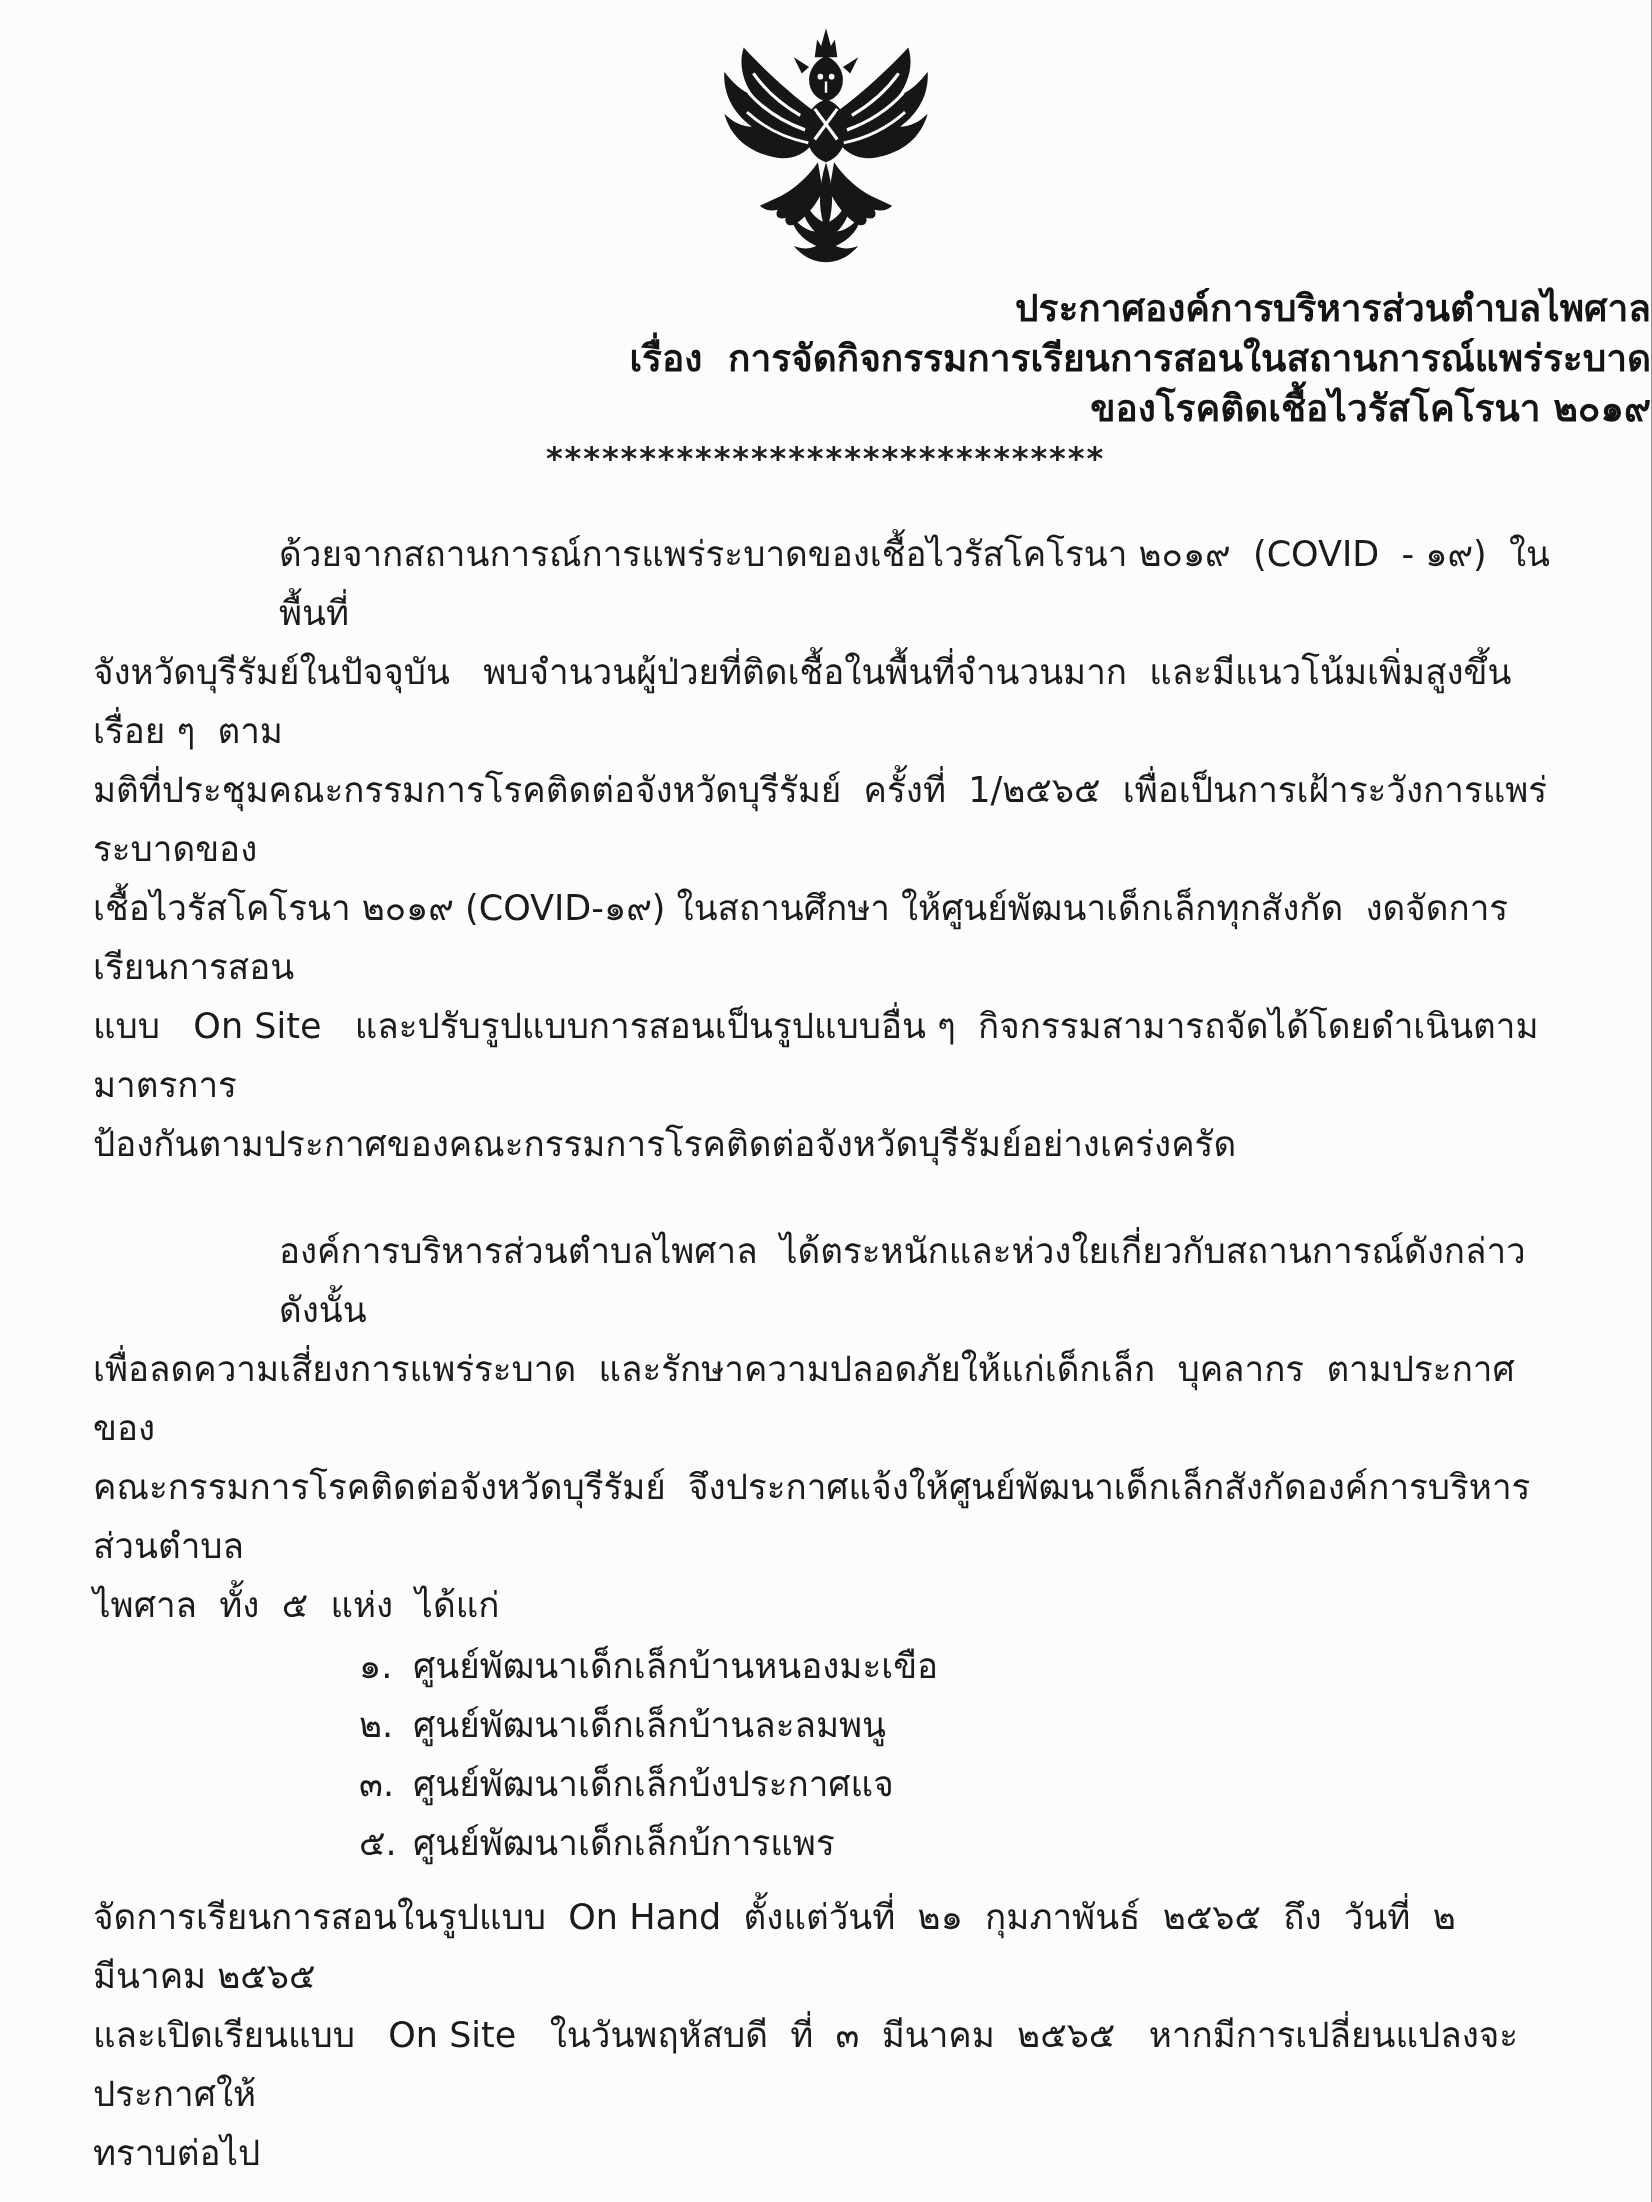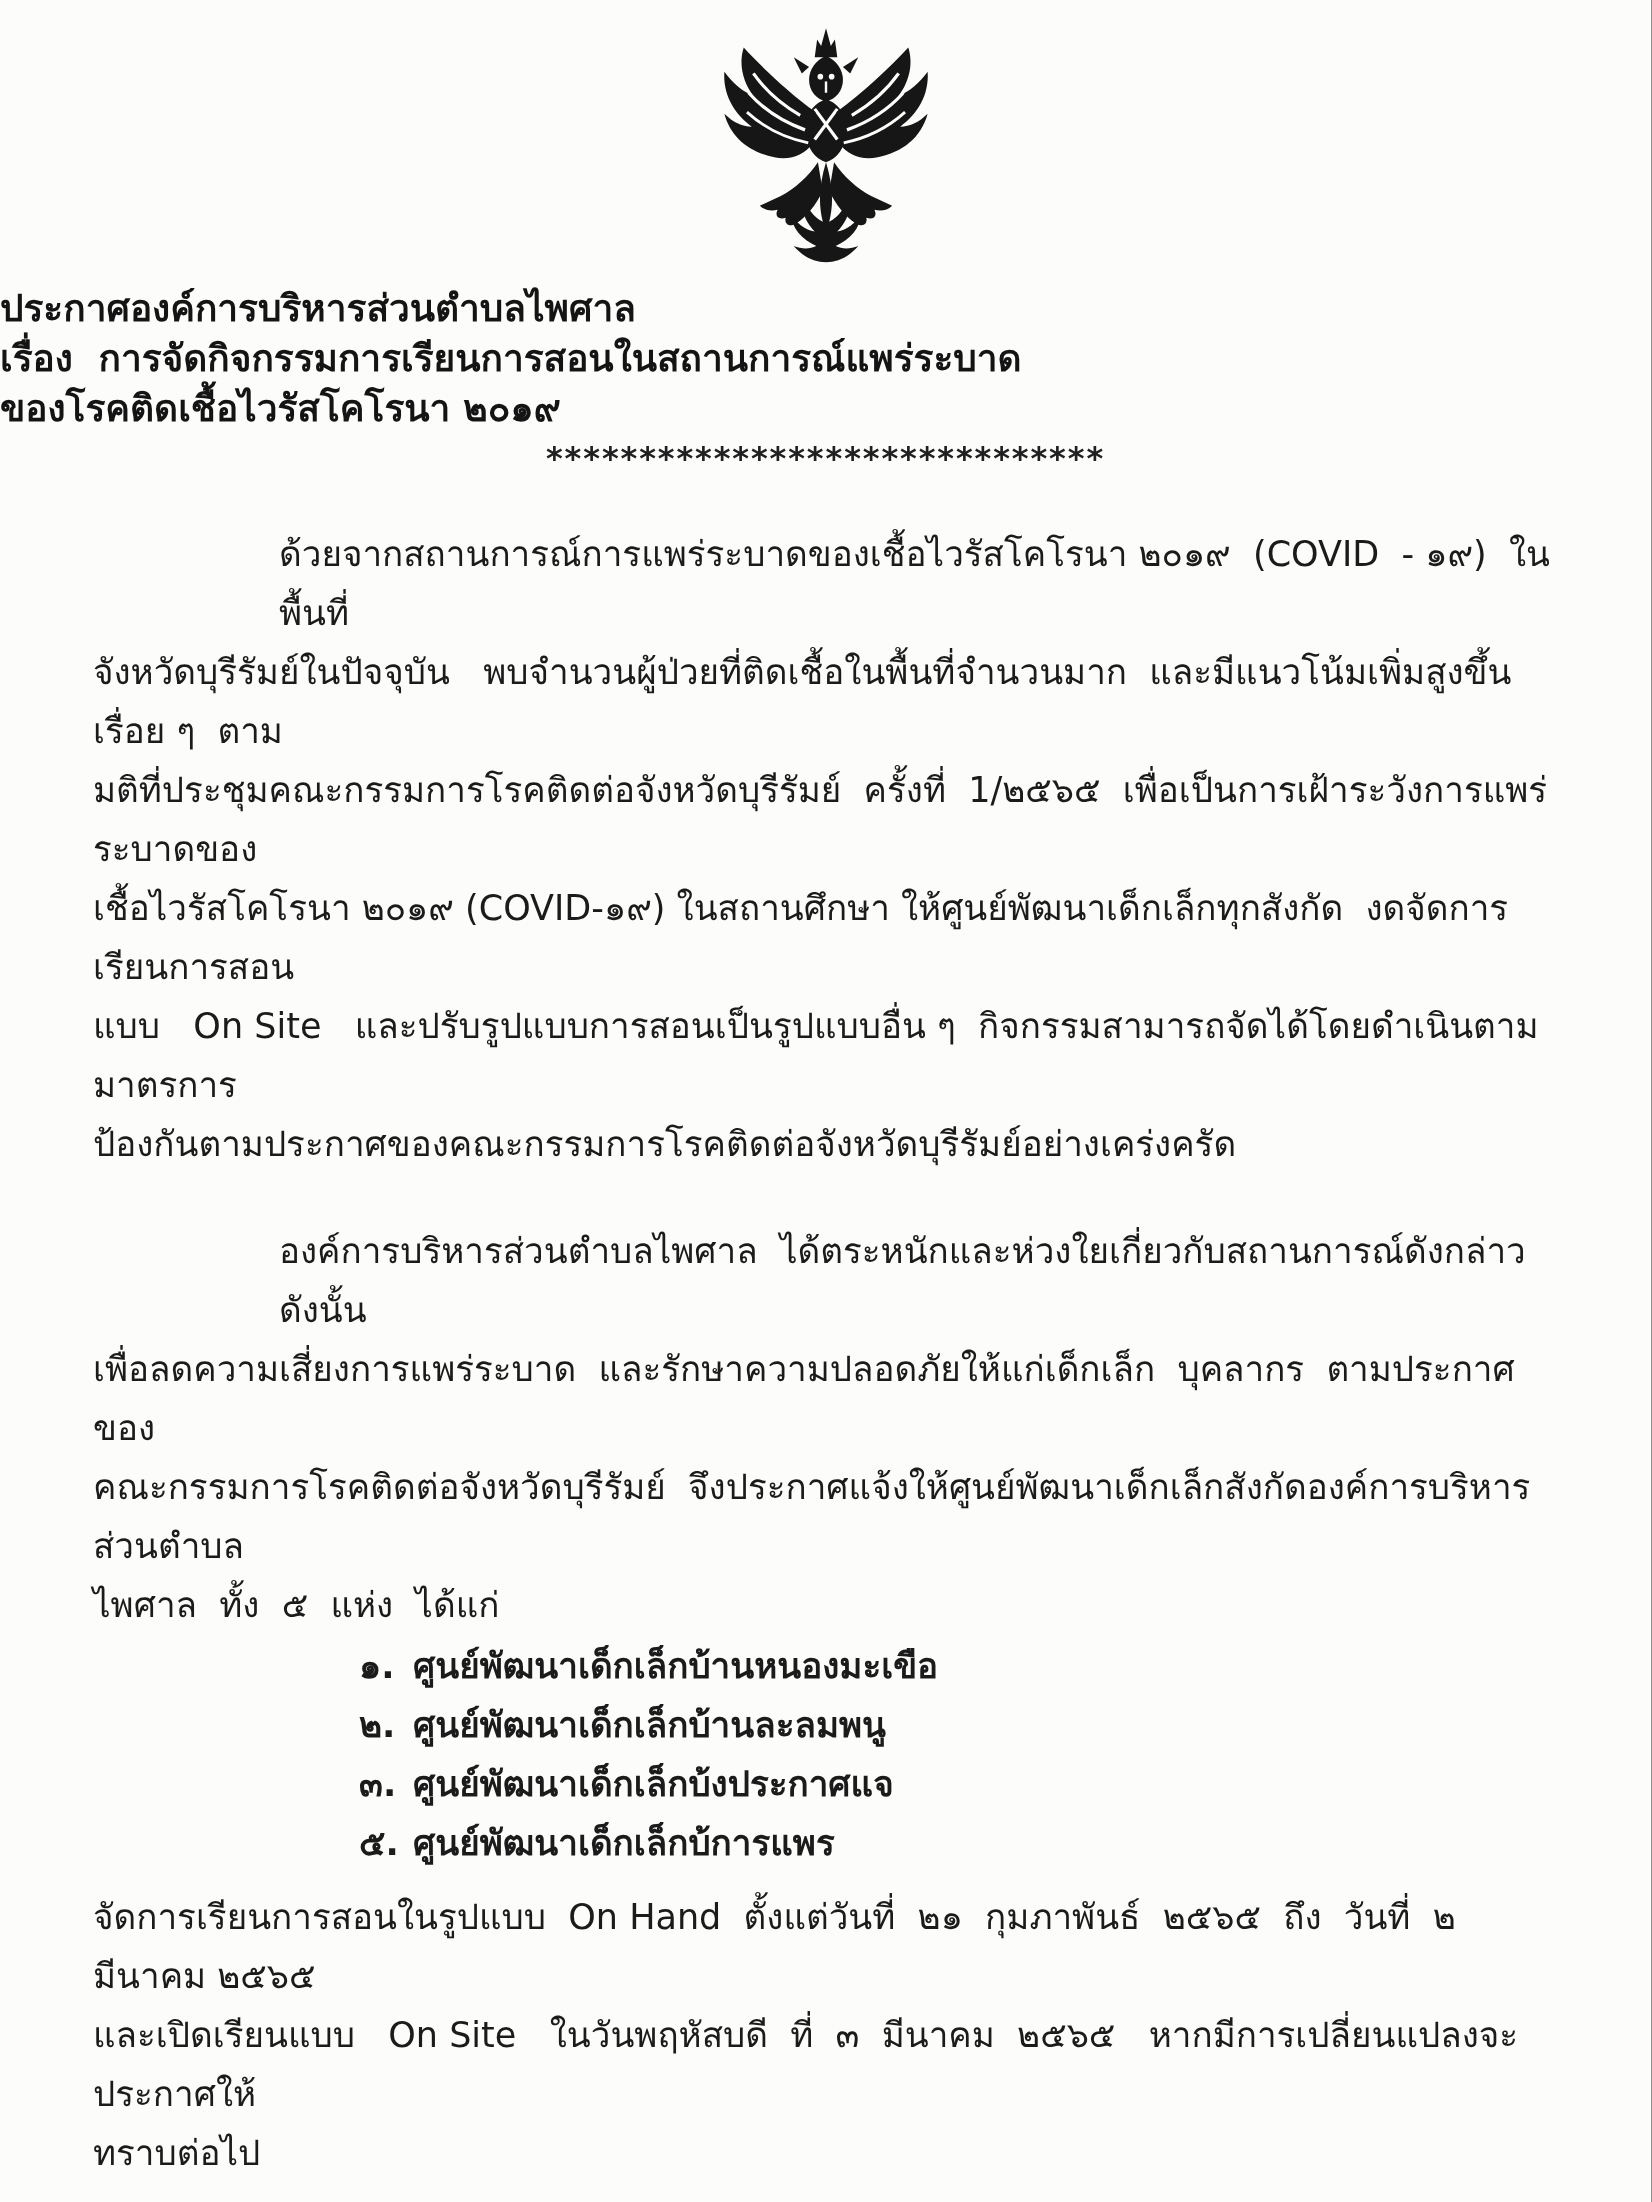--- a/index.html
+++ b/index.html
@@ -10,29 +10,29 @@
     background:#fcfcfa;
     color:#1b1b1b;
     font-family:"DejaVu Sans","Liberation Sans",sans-serif;
     overflow:hidden;
     box-sizing:border-box;
     border-right:2.8px solid #8f8f8d;
     border-bottom:1.9px solid #c2c2be;
   }
   .emblem{width:100%;display:flex;justify-content:center;padding-top:20.5px;}
   .emblem svg{display:block;}
-  .hdr{ text-align:left; font-weight:700; font-size:37px; line-height:50px; color:#141414; white-space:pre-wrap;}
+  .hdr{ text-align:right; font-weight:700; font-size:37px; line-height:50px; color:#141414; white-space:pre-wrap;}
   .hdr.t1{margin-top:13px;}
   .stars{ text-align:center; font-size:32px; letter-spacing:1.9px; color:#202020; margin-top:5.6px; font-weight:700;}
   .bodytext{ margin:0 89px 0 93px; font-size:35px; line-height:59px; }
   .para{margin-top:48px;}
   .line{white-space:pre-wrap;}
   .line.indent{padding-left:186px;}
   .list{margin-top:1.9px;}
-  .list-item{white-space:pre-wrap; padding-left:266px; line-height:59px;font-weight:bold;}
+  .list-item{white-space:pre-wrap; padding-left:266px; line-height:59px;}
   .li-no{display:inline-block;min-width:54px;}
 </style>
 </head>
 <body>
 
 <div class="page">
 
   <div class="emblem">
     <svg width="242" height="250" viewBox="0 0 300 300" aria-hidden="true">
       <g fill="#161616">

